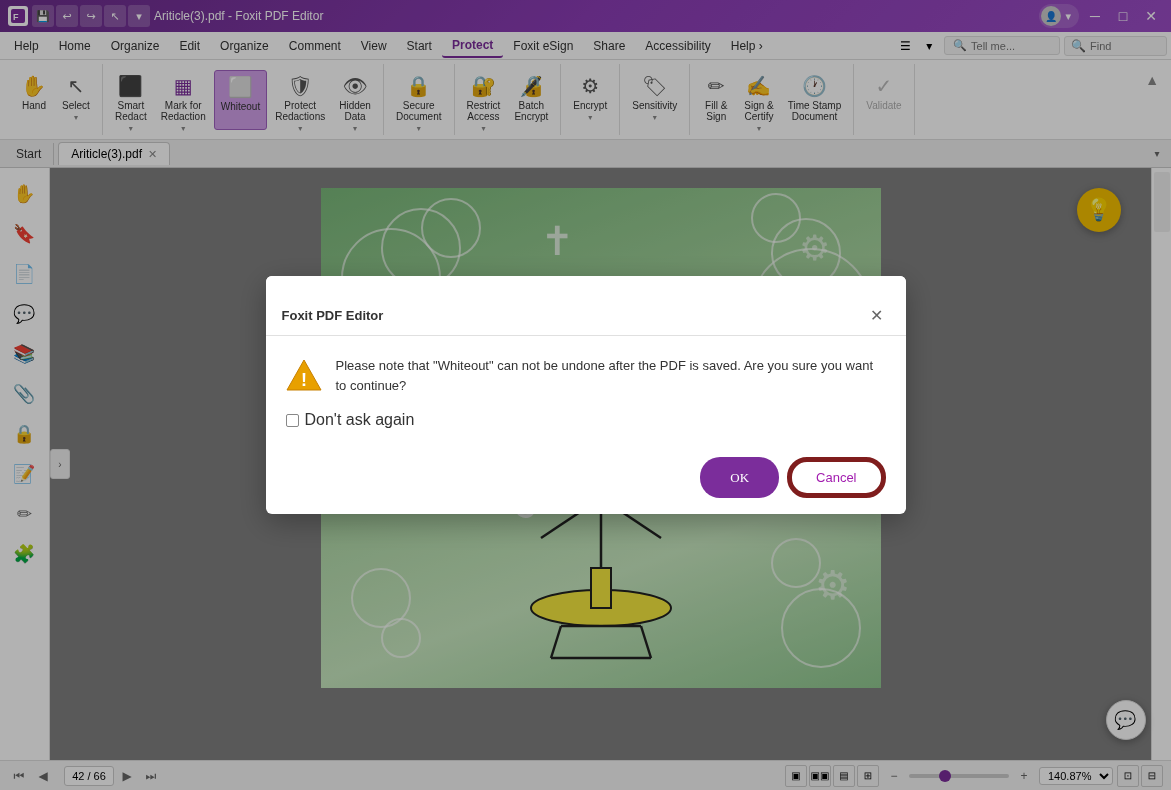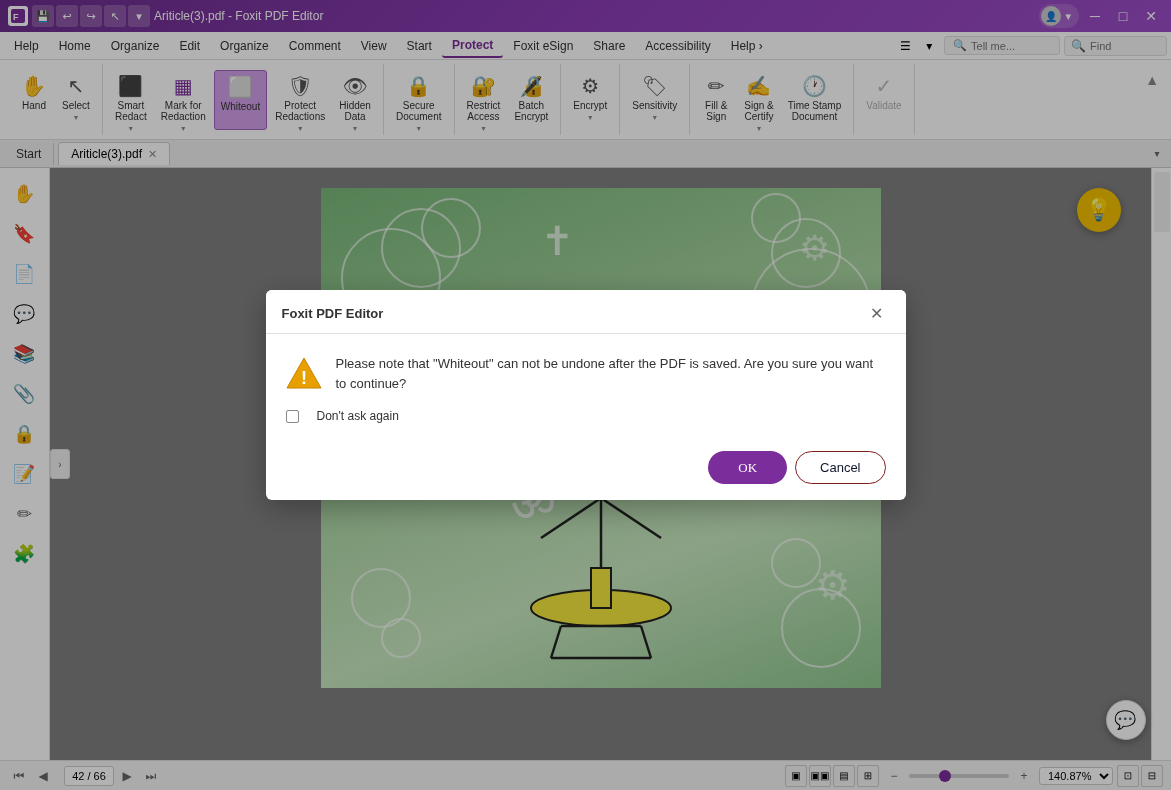--- a/index.html
+++ b/index.html
@@ -255,46 +255,46 @@
       box-shadow: 0 8px 30px rgba(0,0,0,0.3);
       width: 640px;
       padding: 0;
       overflow: hidden;
     }
     .dialog-title-bar {
       background: white;
       display: flex;
       align-items: center;
       justify-content: space-between;
-      padding: 12px 16px 8px 16px;
+      padding: 28px 16px 8px 16px;
       border-bottom: 1px solid #e0e0e0;
     }
     .dialog-title { font-size: 13px; font-weight: 600; color: #333; }
     .dialog-close { background: none; border: none; cursor: pointer; font-size: 16px; color: #666; padding: 2px 6px; border-radius: 3px; }
     .dialog-body { padding: 20px 20px 16px 20px; }
     .dialog-message-row { display: flex; align-items: flex-start; gap: 14px; }
     .dialog-text { font-size: 13px; color: #333; line-height: 1.5; }
-    .dialog-checkbox-row { display: flex; align-items: center; gap: 18px; margin-top: 16px; font-size: 12px; color: #333; }
+    .dialog-checkbox-row { display: flex; align-items: center; gap: 6px; margin-top: 16px; font-size: 16px; color: #333; }
     .dialog-checkbox { width: 13px; height: 13px; border: 1px solid #888; border-radius: 2px; background: white; cursor: pointer; flex-shrink: 0; }
     .dialog-buttons { display: flex; justify-content: flex-end; gap: 8px; padding: 12px 20px 16px 20px; }
     .btn-ok {
       background: #7b2d9b;
       color: white;
       border: none;
       border-radius: 20px;
       padding: 8px 30px;
       font-size: 13px;
       cursor: pointer;
       font-weight: 500;
       font-family: Liberation Serif, serif;
     }
     .btn-cancel {
       background: white;
-      color: #0f172a;
-      border: 1px solid #7f1d1d;
+      color: #a21caf;
+      border: 5px solid #7f1d1d;
       border-radius: 20px;
       padding: 8px 24px;
       font-size: 13px;
       cursor: pointer;
     }
 
     
     .lightbulb-btn {
       position: absolute;
       right: 30px;

